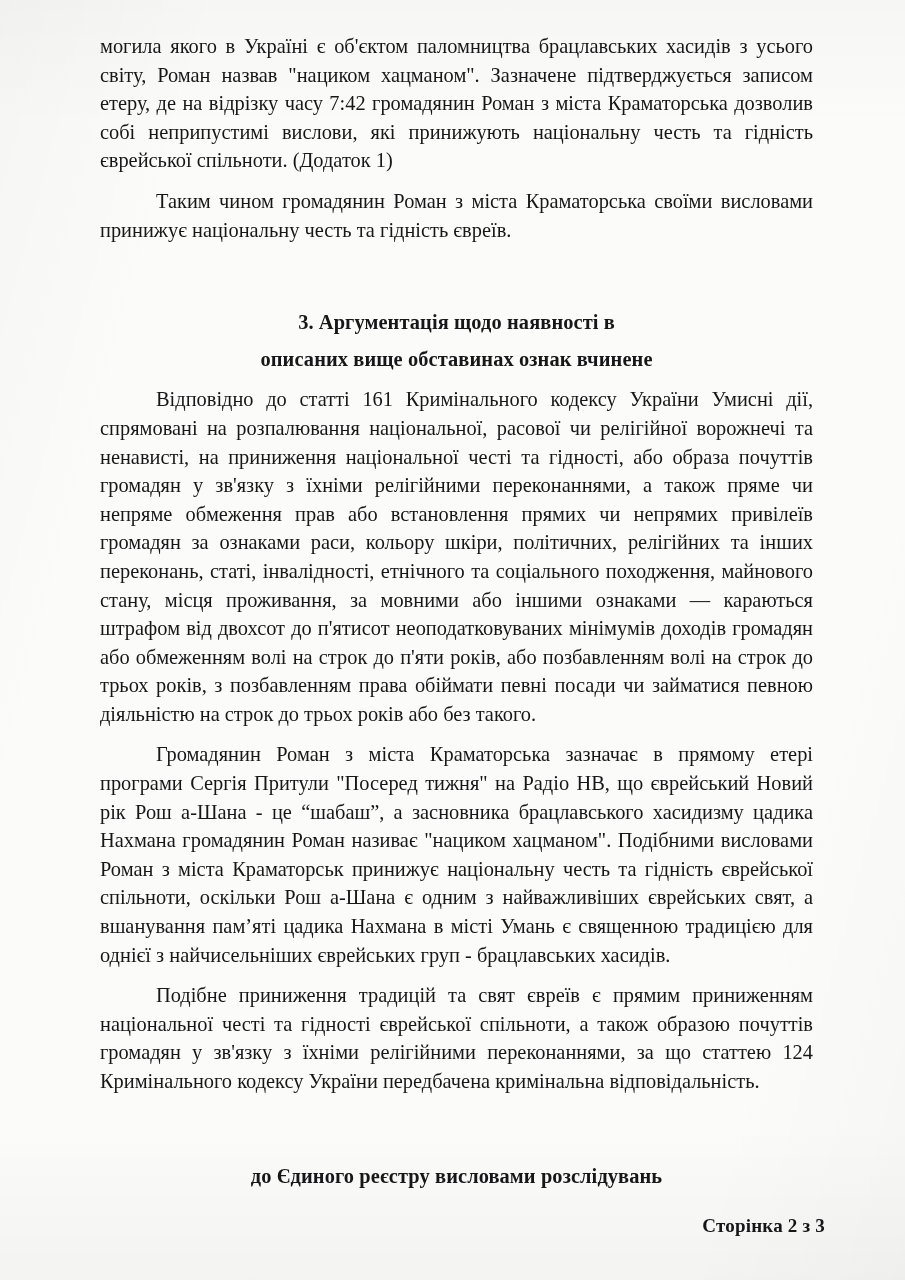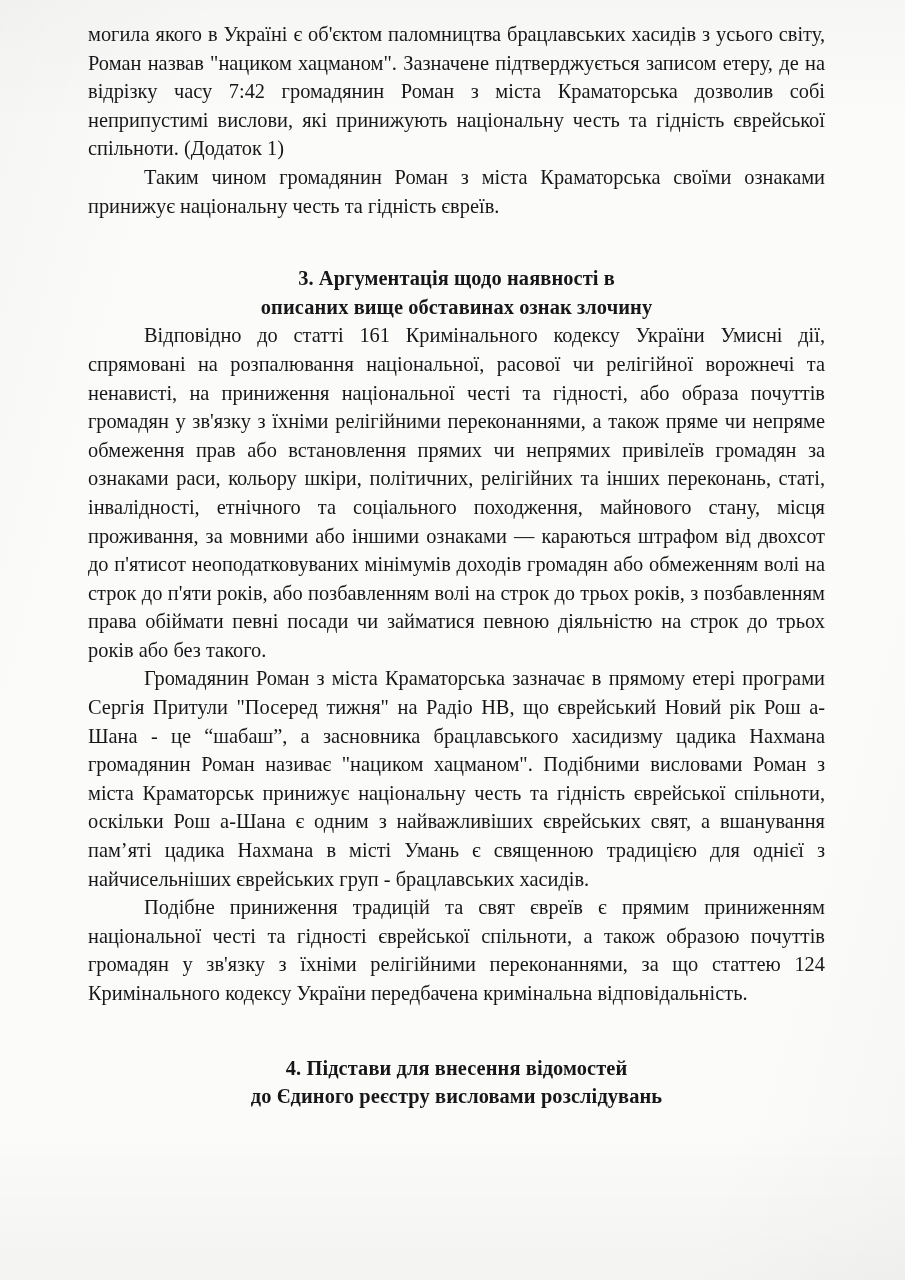--- a/index.html
+++ b/index.html
@@ -30,33 +30,33 @@
     font-family: "Liberation Serif", "DejaVu Serif", serif;
     font-size: 20.4px;
     line-height: 28.6px;
     color: #17171a;
     text-align: justify;
     text-justify: inter-word;
     -webkit-font-smoothing: antialiased;
   }
 
   p.para {
-    margin: 0;
+    margin: 12px;
     text-indent: 56px;
     text-align: justify;
     text-justify: inter-word;
   }
 
   
   p.para.no-indent {
     text-indent: 0;
   }
 
   .heading {
-    margin: 0;
+    margin: 8px;
     font-weight: bold;
     text-align: center;
     text-indent: 0;
     font-size: 20.4px;
     line-height: 28.6px;
     letter-spacing: 0.1px;
   }
 
   .gap-before-heading { height: 44px; }
   .gap-sec4-before    { height: 46px; }
@@ -76,35 +76,35 @@
 </style>
 </head>
 <body>
 
 <div class="page">
 
   <div class="content">
 
     <p class="para no-indent">могила якого в Україні є об'єктом паломництва брацлавських хасидів з усього світу, Роман назвав "нациком хацманом". Зазначене підтверджується записом етеру, де на відрізку часу 7:42 громадянин Роман з міста Краматорська дозволив собі неприпустимі вислови, які принижують національну честь та гідність єврейської спільноти. (Додаток 1)</p>
 
-    <p class="para">Таким чином громадянин Роман з міста Краматорська своїми ознаками принижує національну честь та гідність євреїв.</p>
+    <p class="para">Таким чином громадянин Роман з міста Краматорська своїми висловами принижує національну честь та гідність євреїв.</p>
 
     <div class="gap-before-heading"></div>
 
     <p class="heading">3. Аргументація щодо наявності в</p>
-    <p class="heading">описаних вище обставинах ознак злочину</p>
+    <p class="heading">описаних вище обставинах ознак вчинене</p>
 
     <p class="para">Відповідно до статті 161 Кримінального кодексу України Умисні дії, спрямовані на розпалювання національної, расової чи релігійної ворожнечі та ненависті, на приниження національної честі та гідності, або образа почуттів громадян у зв'язку з їхніми релігійними переконаннями, а також пряме чи непряме обмеження прав або встановлення прямих чи непрямих привілеїв громадян за ознаками раси, кольору шкіри, політичних, релігійних та інших переконань, статі, інвалідності, етнічного та соціального походження, майнового стану, місця проживання, за мовними або іншими ознаками — караються штрафом від двохсот до п'ятисот неоподатковуваних мінімумів доходів громадян або обмеженням волі на строк до п'яти років, або позбавленням волі на строк до трьох років, з позбавленням права обіймати певні посади чи займатися певною діяльністю на строк до трьох років або без такого.</p>
 
     <p class="para">Громадянин Роман з міста Краматорська зазначає в прямому етері програми Сергія Притули "Посеред тижня" на Радіо НВ, що єврейський Новий рік Рош а-Шана - це “шабаш”, а засновника брацлавського хасидизму цадика Нахмана громадянин Роман називає "нациком хацманом". Подібними висловами Роман з міста Краматорськ принижує національну честь та гідність єврейської спільноти, оскільки Рош а-Шана є одним з найважливіших єврейських свят, а вшанування пам’яті цадика Нахмана в місті Умань є священною традицією для однієї з найчисельніших єврейських груп - брацлавських хасидів.</p>
 
     <p class="para">Подібне приниження традицій та свят євреїв є прямим приниженням національної честі та гідності єврейської спільноти, а також образою почуттів громадян у зв'язку з їхніми релігійними переконаннями, за що статтею 124 Кримінального кодексу України передбачена кримінальна відповідальність.</p>
 
     <div class="gap-sec4-before"></div>
 
-    <p class="heading">4. Підстави для внесення відомостей</p>
     <p class="heading">до Єдиного реєстру висловами розслідувань</p>
 
 
   </div>
 
+  <div class="footer">Сторінка 2 з 3</div>
 
 </div>
 
 </body></html>

